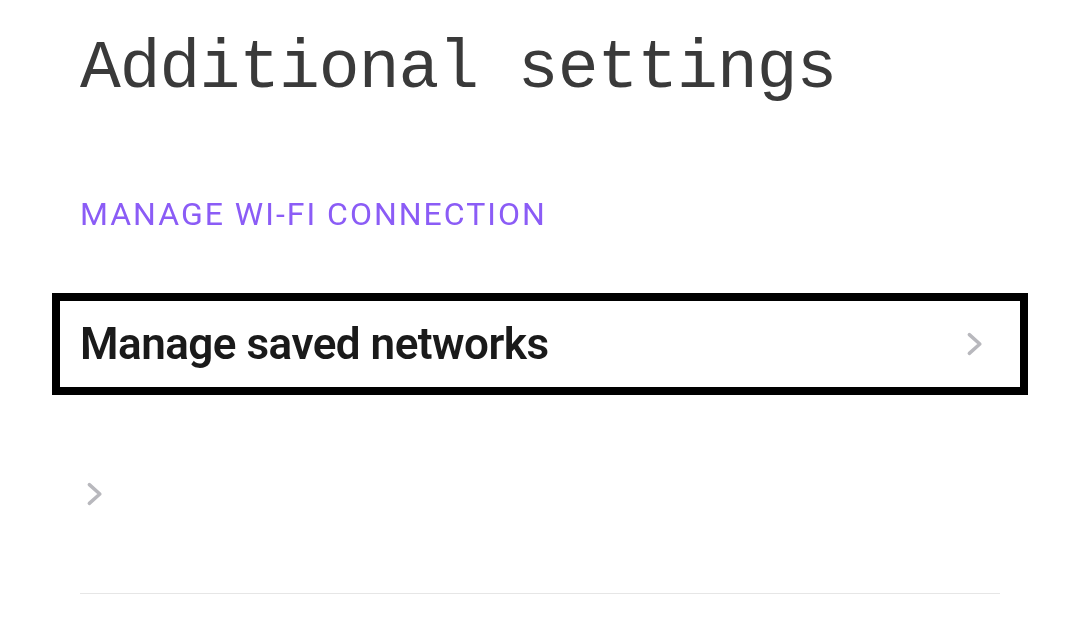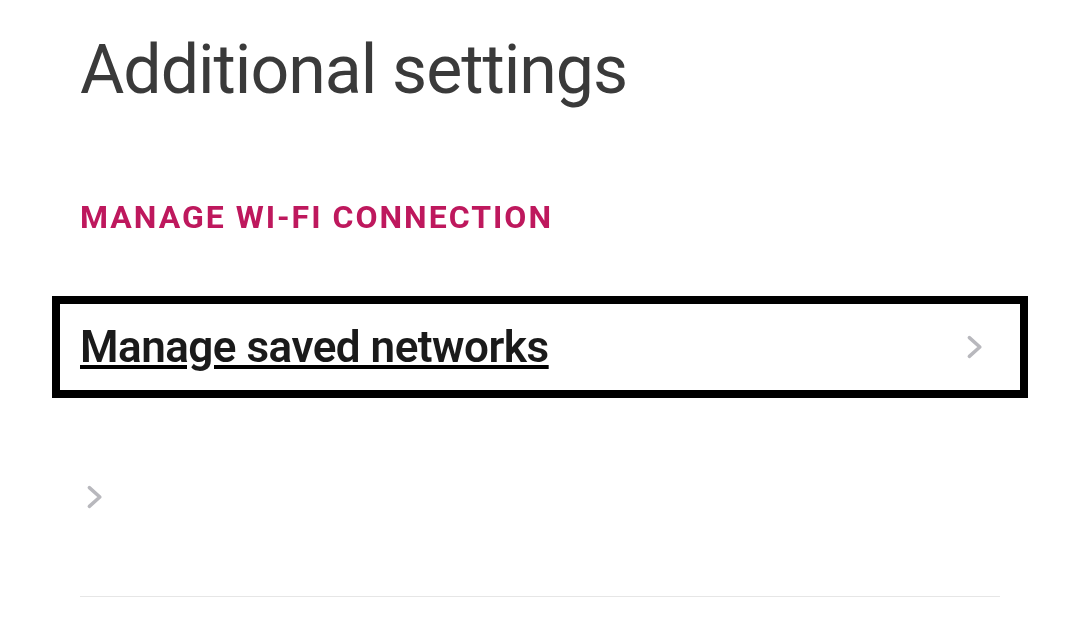--- a/index.html
+++ b/index.html
@@ -13,37 +13,37 @@
       width: 1080px;
       height: 628px;
       overflow: hidden;
     }
     .page-title {
       font-size: 68px;
       font-weight: 400;
       color: #3a3a3a;
       padding: 30px 0 0 80px;
       letter-spacing: -1px;
+      font-family: Liberation Mono, monospace;
     }
     .section-header {
       font-size: 32px;
-      font-weight: 700;
-      color: #be185d;
+      font-weight: 400;
+      color: #8b5cf6;
       letter-spacing: 2px;
       padding: 88px 0 0 80px;
       text-transform: uppercase;
     }
     .list-item {
       display: flex;
       align-items: center;
       justify-content: space-between;
       padding: 25px 40px 25px 28px;
       margin: 0 0 0 0;
       cursor: pointer;
-      text-decoration: underline;
     }
     .item-highlighted {
       border: 8px solid #000000;
       margin: 60px 52px 0 52px;
       padding: 17px 32px 17px 20px;
     }
     .item-regular {
       margin: 60px 52px 0 52px;
       padding: 25px 40px 25px 28px;
     }

